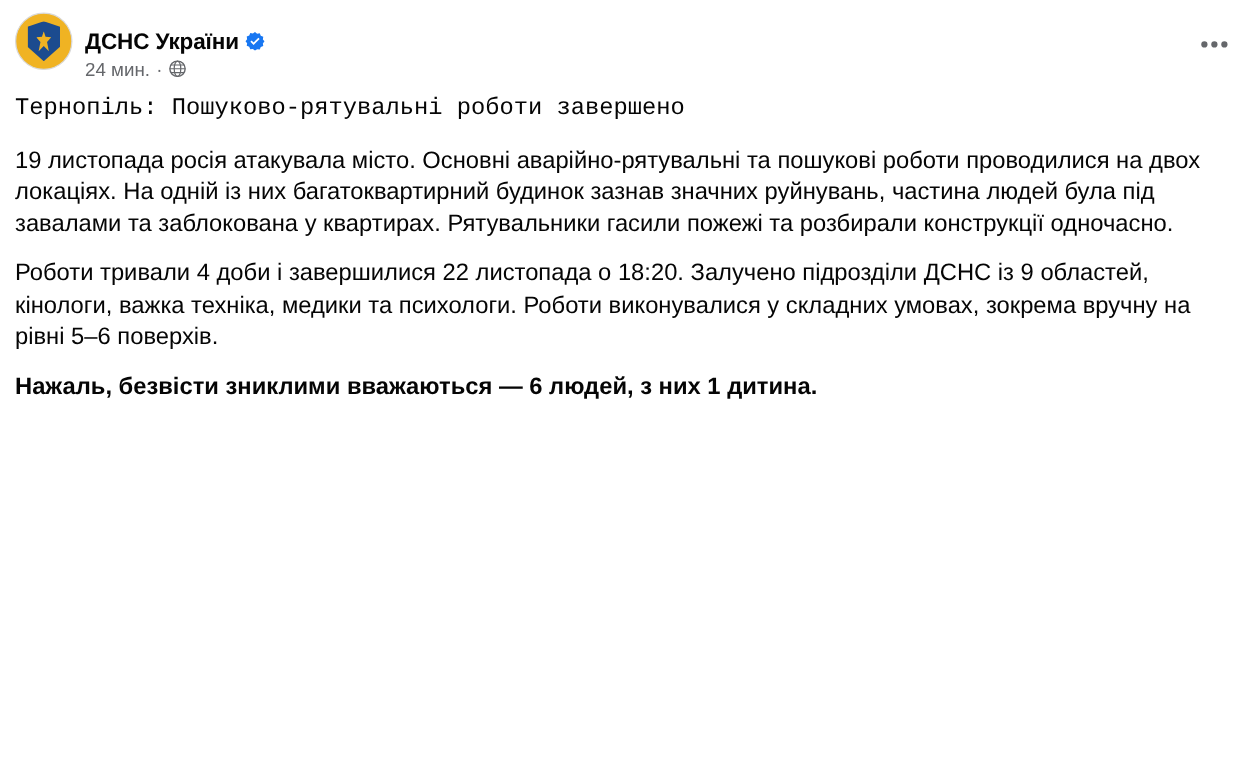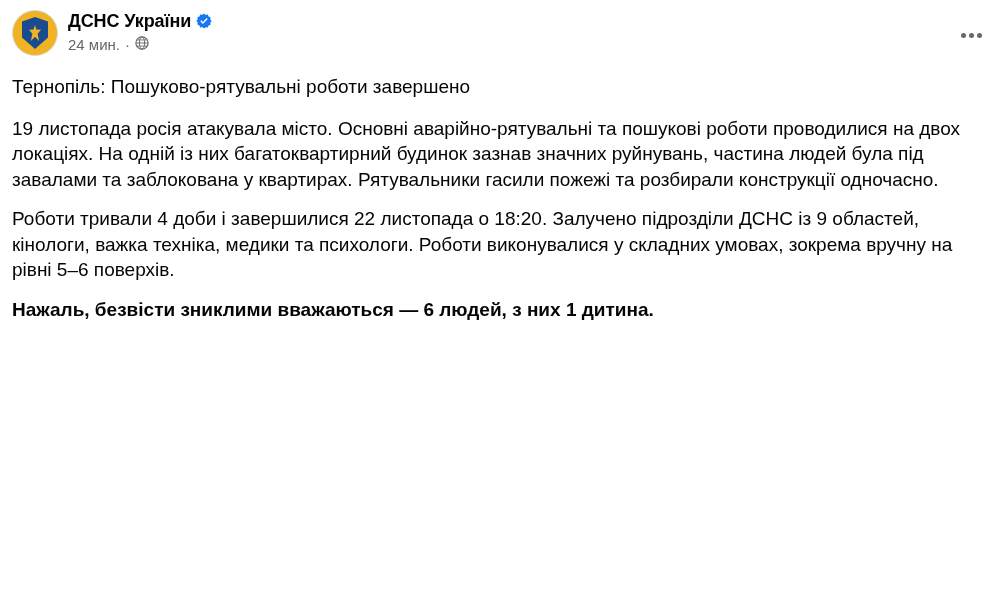--- a/index.html
+++ b/index.html
@@ -59,20 +59,21 @@
     display: flex;
     flex-direction: column;
     justify-content: flex-start;
     padding-top: 1px;
   }
   .name-row {
     display: flex;
     align-items: center;
     gap: 5px;
     line-height: 20px;
+    margin-top: 12px;
   }
   .page-name {
     font-size: 18px;
     font-weight: bold;
     color: #050505;
     letter-spacing: -0.1px;
   }
   .verified {
     width: 16px;
     height: 16px;
@@ -118,20 +119,21 @@
     padding: 8px 0 0 0;
     font-size: 19px;
     line-height: 25.5px;
     color: #050505;
   }
   .para {
     margin: 0 0 14px 0;
   }
   .para.first {
     margin-bottom: 16px;
+    font-family: Liberation Mono, monospace;
   }
   .para.tight {
     margin-bottom: 14px;
     font-weight: bold;
   }
 </style>
 </head>
 <body>
 
 <div class="post">

